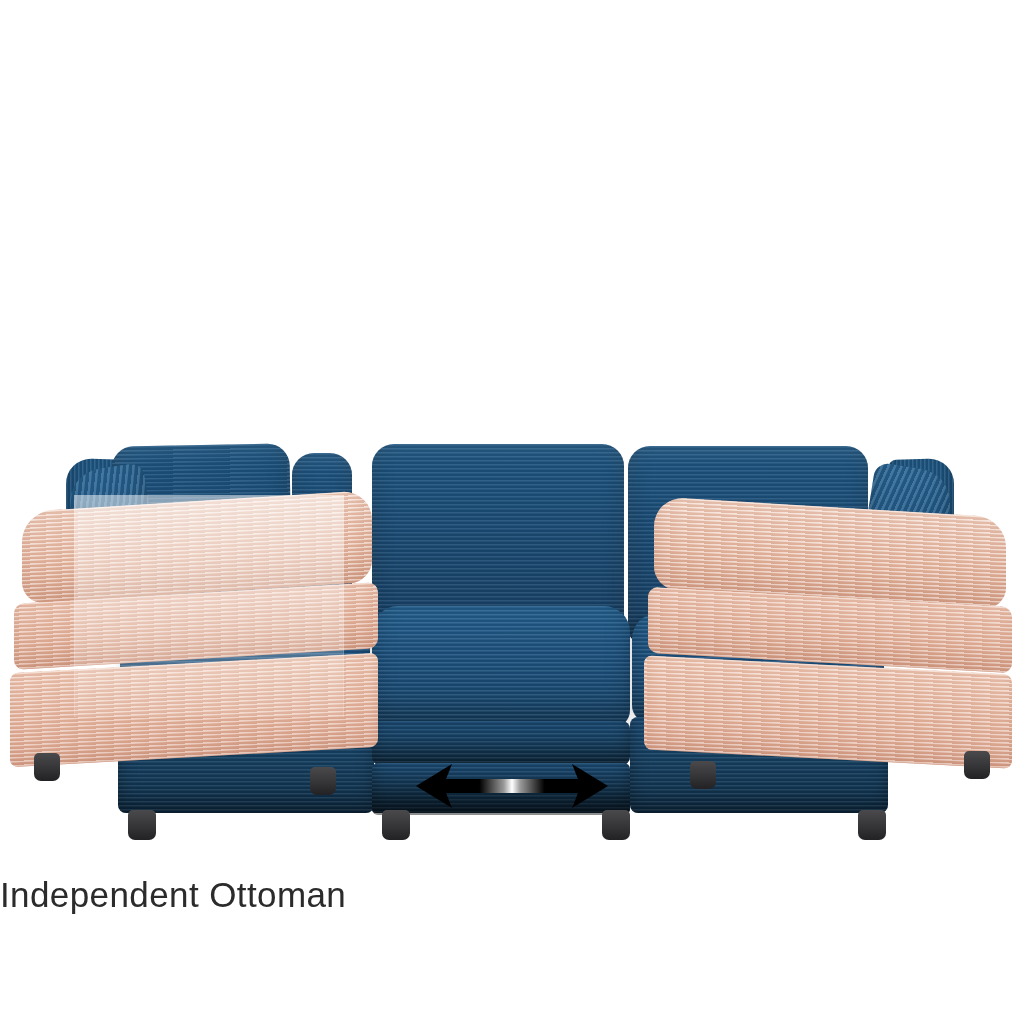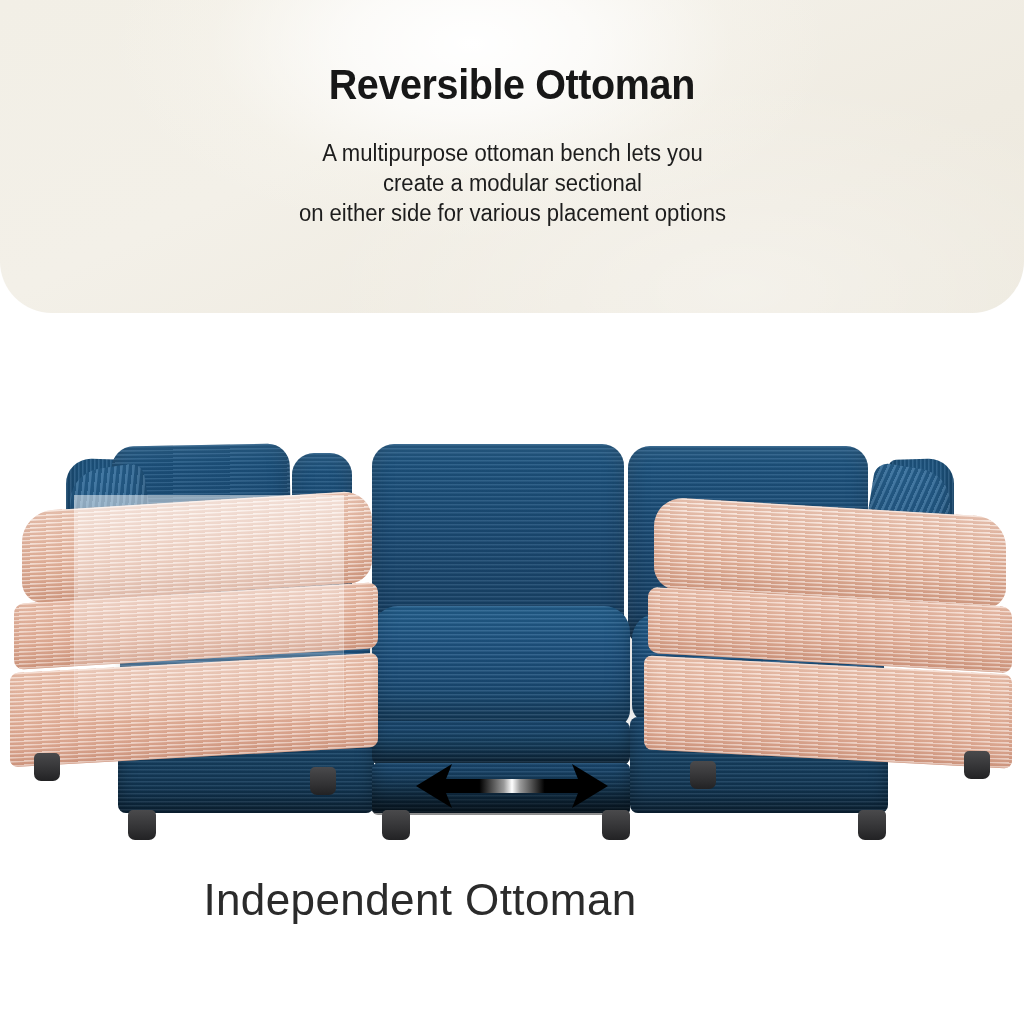--- a/index.html
+++ b/index.html
@@ -248,41 +248,33 @@
 
   
   .arrow-wrap{
     position:absolute;left:412px;top:443px;width:200px;height:60px;
   }
   .arrow-wrap svg{display:block;width:200px;height:60px;}
 
   
   .caption{
     position:absolute;left:0;top:562px;width:840px;
-    text-align:center;
+    text-align:left;
     font-family:"Liberation Sans", sans-serif;
     font-weight:300;
-    font-size:44px;
+    font-size:35px;
     letter-spacing:0.4px;
     color:#2b2b2b;
   }
 </style>
 </head>
 <body>
 
 <div class="page">
 
-  <div class="header-panel">
-    <div class="header-inner">
-      <h1 class="title">Reversible Ottoman</h1>
-      <p class="subtitle">A multipurpose ottoman bench lets you
-create a modular sectional
-on either side for various placement options</p>
-    </div>
-  </div>
 
   <div class="stage">
 
     <div class="sofa-scene">
 
       <div class="sofa-body">
 
         <div class="arm arm-left"></div>
         <div class="arm arm-right"></div>
 

